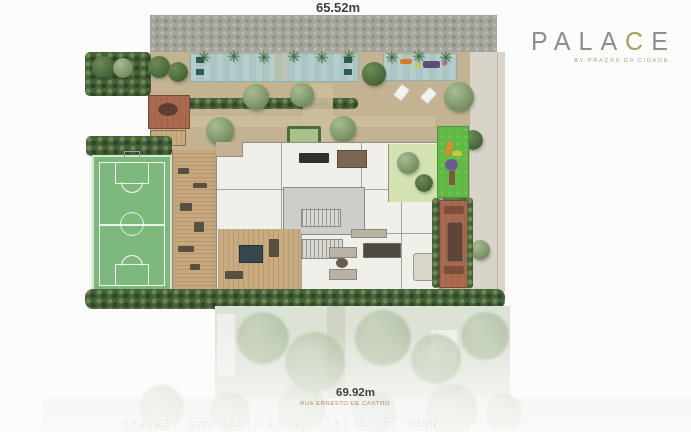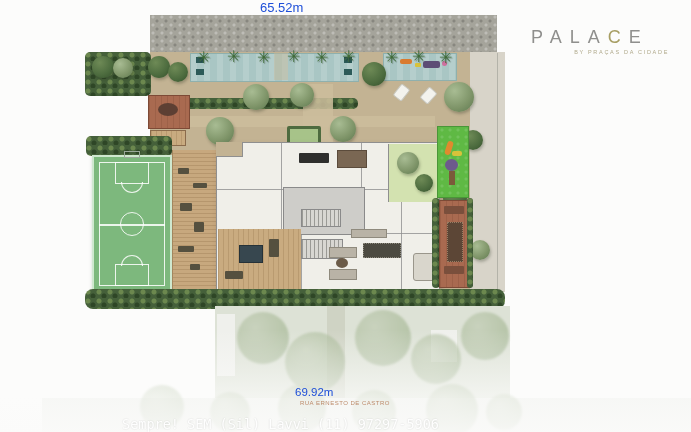--- a/index.html
+++ b/index.html
@@ -45,27 +45,27 @@
     background:radial-gradient(circle at 35% 30%, #b9c6aa, #9cb089 60%, #87a076);box-shadow:none;}
   .palm{position:absolute;width:0;height:0;}
   .palm::before{content:"\2733";position:absolute;left:-8px;top:-9px;font-size:16px;color:#3f6b38;
     text-shadow:1px 1px 1px rgba(20,40,15,.4);}
 
   
   .court{background:#7db87d;border:2px solid #cfe8cf;box-shadow:1px 2px 4px rgba(40,60,40,.3);}
   .cl{position:absolute;border:1px solid rgba(255,255,255,.85);}
 
   
-  .dim{color:#1d4ed8;font-weight:normal;text-align:left;}
+  .dim{color:#404040;font-weight:bold;text-align:right;}
   .street{color:#bd8b6b;text-align:center;letter-spacing:.5px;}
   .watermark{color:#ffffff;font-family:"DejaVu Sans Mono",monospace;font-size:13.5px;
     text-shadow:0 0 2px rgba(0,0,0,.18);white-space:nowrap;opacity:.95;}
 
   
-  .logo-word{font-size:18px;font-weight:300;letter-spacing:8px;color:#8f8f8d;}
+  .logo-word{font-size:25px;font-weight:300;letter-spacing:8px;color:#8f8f8d;}
   .logo-accent{color:#a79e63;}
   .logo-sub{font-size:5.5px;letter-spacing:1.7px;color:#b0a98b;text-align:right;margin-top:1px;}
 
   .fade{background:linear-gradient(180deg, rgba(255,255,255,0), rgba(252,252,251,.7) 65%, rgba(251,251,250,.92));}
   .plot-line{position:absolute;background:#9d9d95;opacity:.6;}
   .lounger{position:absolute;width:9px;height:13px;background:#f3f3ee;border:1px solid #c8c8c0;border-radius:2px;}
 </style>
 </head>
 <body>
 

